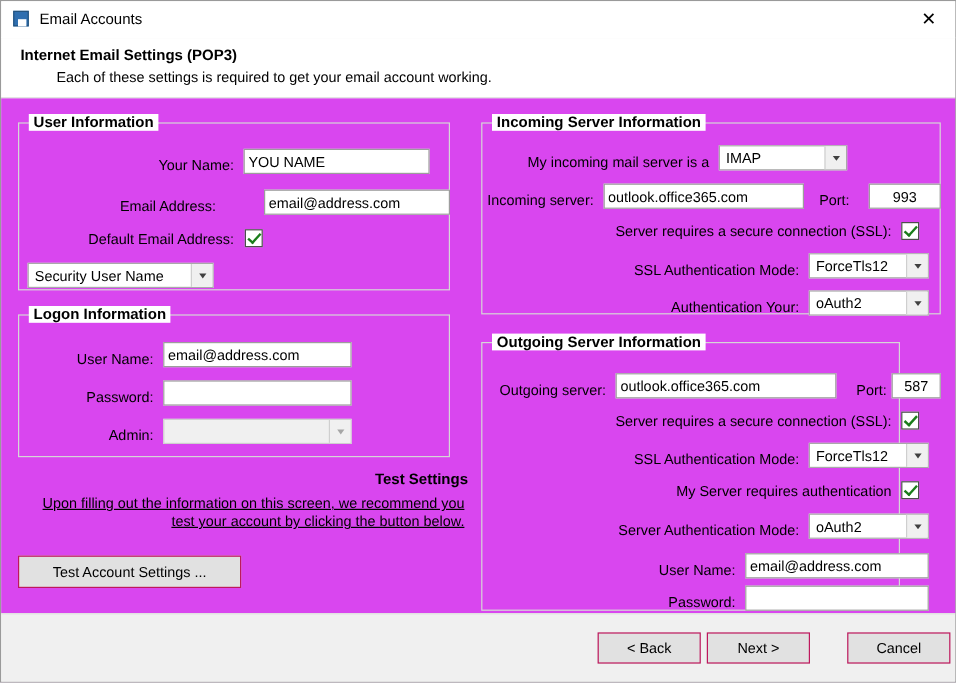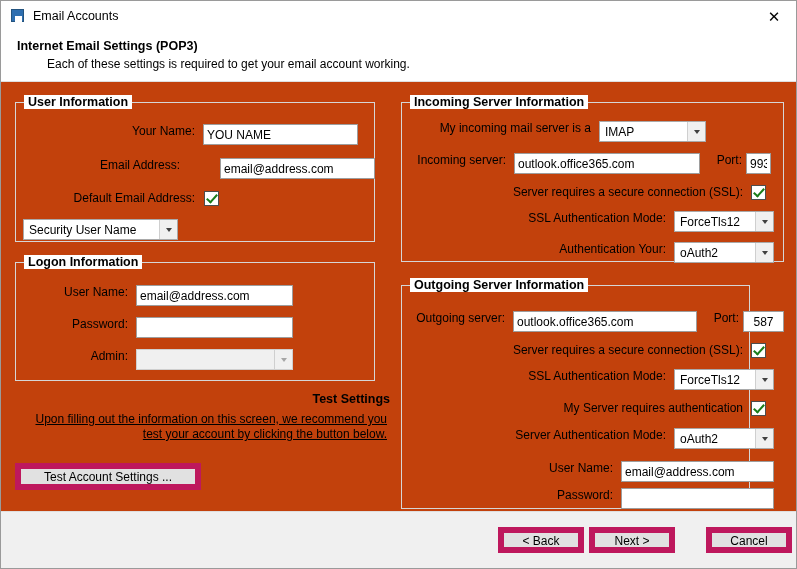--- a/index.html
+++ b/index.html
@@ -94,21 +94,21 @@
   .sep {
     height: 1px;
     background: #dfdfdf;
     flex: none;
   }
 
   
   .content {
     position: relative;
     flex: 1 1 auto;
-    background: #c2410c;
+    background: #d946ef;
   }
 
   .group {
     position: absolute;
     border: 1px solid #d6d6d6;
     box-sizing: border-box;
   }
   .group > .legend {
     position: absolute;
     top: -8px;
@@ -116,21 +116,21 @@
     background: #ffffff;
     padding: 0 4px;
     font-weight: bold;
     font-size: 12.5px;
     white-space: nowrap;
   }
 
   .row {
     position: absolute;
     display: flex;
-    align-items: flex-start;
+    align-items: flex-end;
   }
   .lbl {
     text-align: right;
     font-size: 12px;
     white-space: nowrap;
   }
   input.txt {
     font-family: "Liberation Sans", sans-serif;
     font-size: 12px;
     color: #000;
@@ -204,21 +204,21 @@
     font-size: 12px;
     line-height: 15px;
     text-decoration: underline;
   }
 
   .btn {
     font-family: "Liberation Sans", sans-serif;
     font-size: 12px;
     color: #000;
     background: #e1e1e1;
-    border: 6px solid #be185d;
+    border: 1px solid #be185d;
     box-sizing: border-box;
     height: 26px;
     cursor: default;
   }
 
   
   .footer {
     flex: none;
     height: 56px;
     background: #f0f0f0;
@@ -318,21 +318,21 @@
         <span class="arrow">
             <i></i>
           </span>
       </div>
     </div>
 
     <div class="row" style="left:400px; top:71px; width:383px;">
       <div class="lbl" style="width:105px;">Incoming server:</div>
       <input class="txt" style="width: 186px; margin-left: 8px;" value="outlook.office365.com">
       <div class="lbl" style="width:34px; margin-left:8px;">Port:</div>
-      <input class="txt center" style="width: 25px; margin-left: 4px;" value="993">
+      <input class="txt center" style="width: 60px; margin-left: 16px;" value="993">
     </div>
 
     <div class="row" style="left:400px; top:103px; width:383px;">
       <div class="lbl" style="width:342px;">Server requires a secure connection (SSL):</div>
       <span class="chk checked" style="margin-left:8px;"></span>
     </div>
 
     <div class="row" style="left:400px; top:129px; width:383px;">
       <div class="lbl" style="width:265px;">SSL Authentication Mode:</div>
       <div class="combo" style="width:100px; margin-left:8px;">

